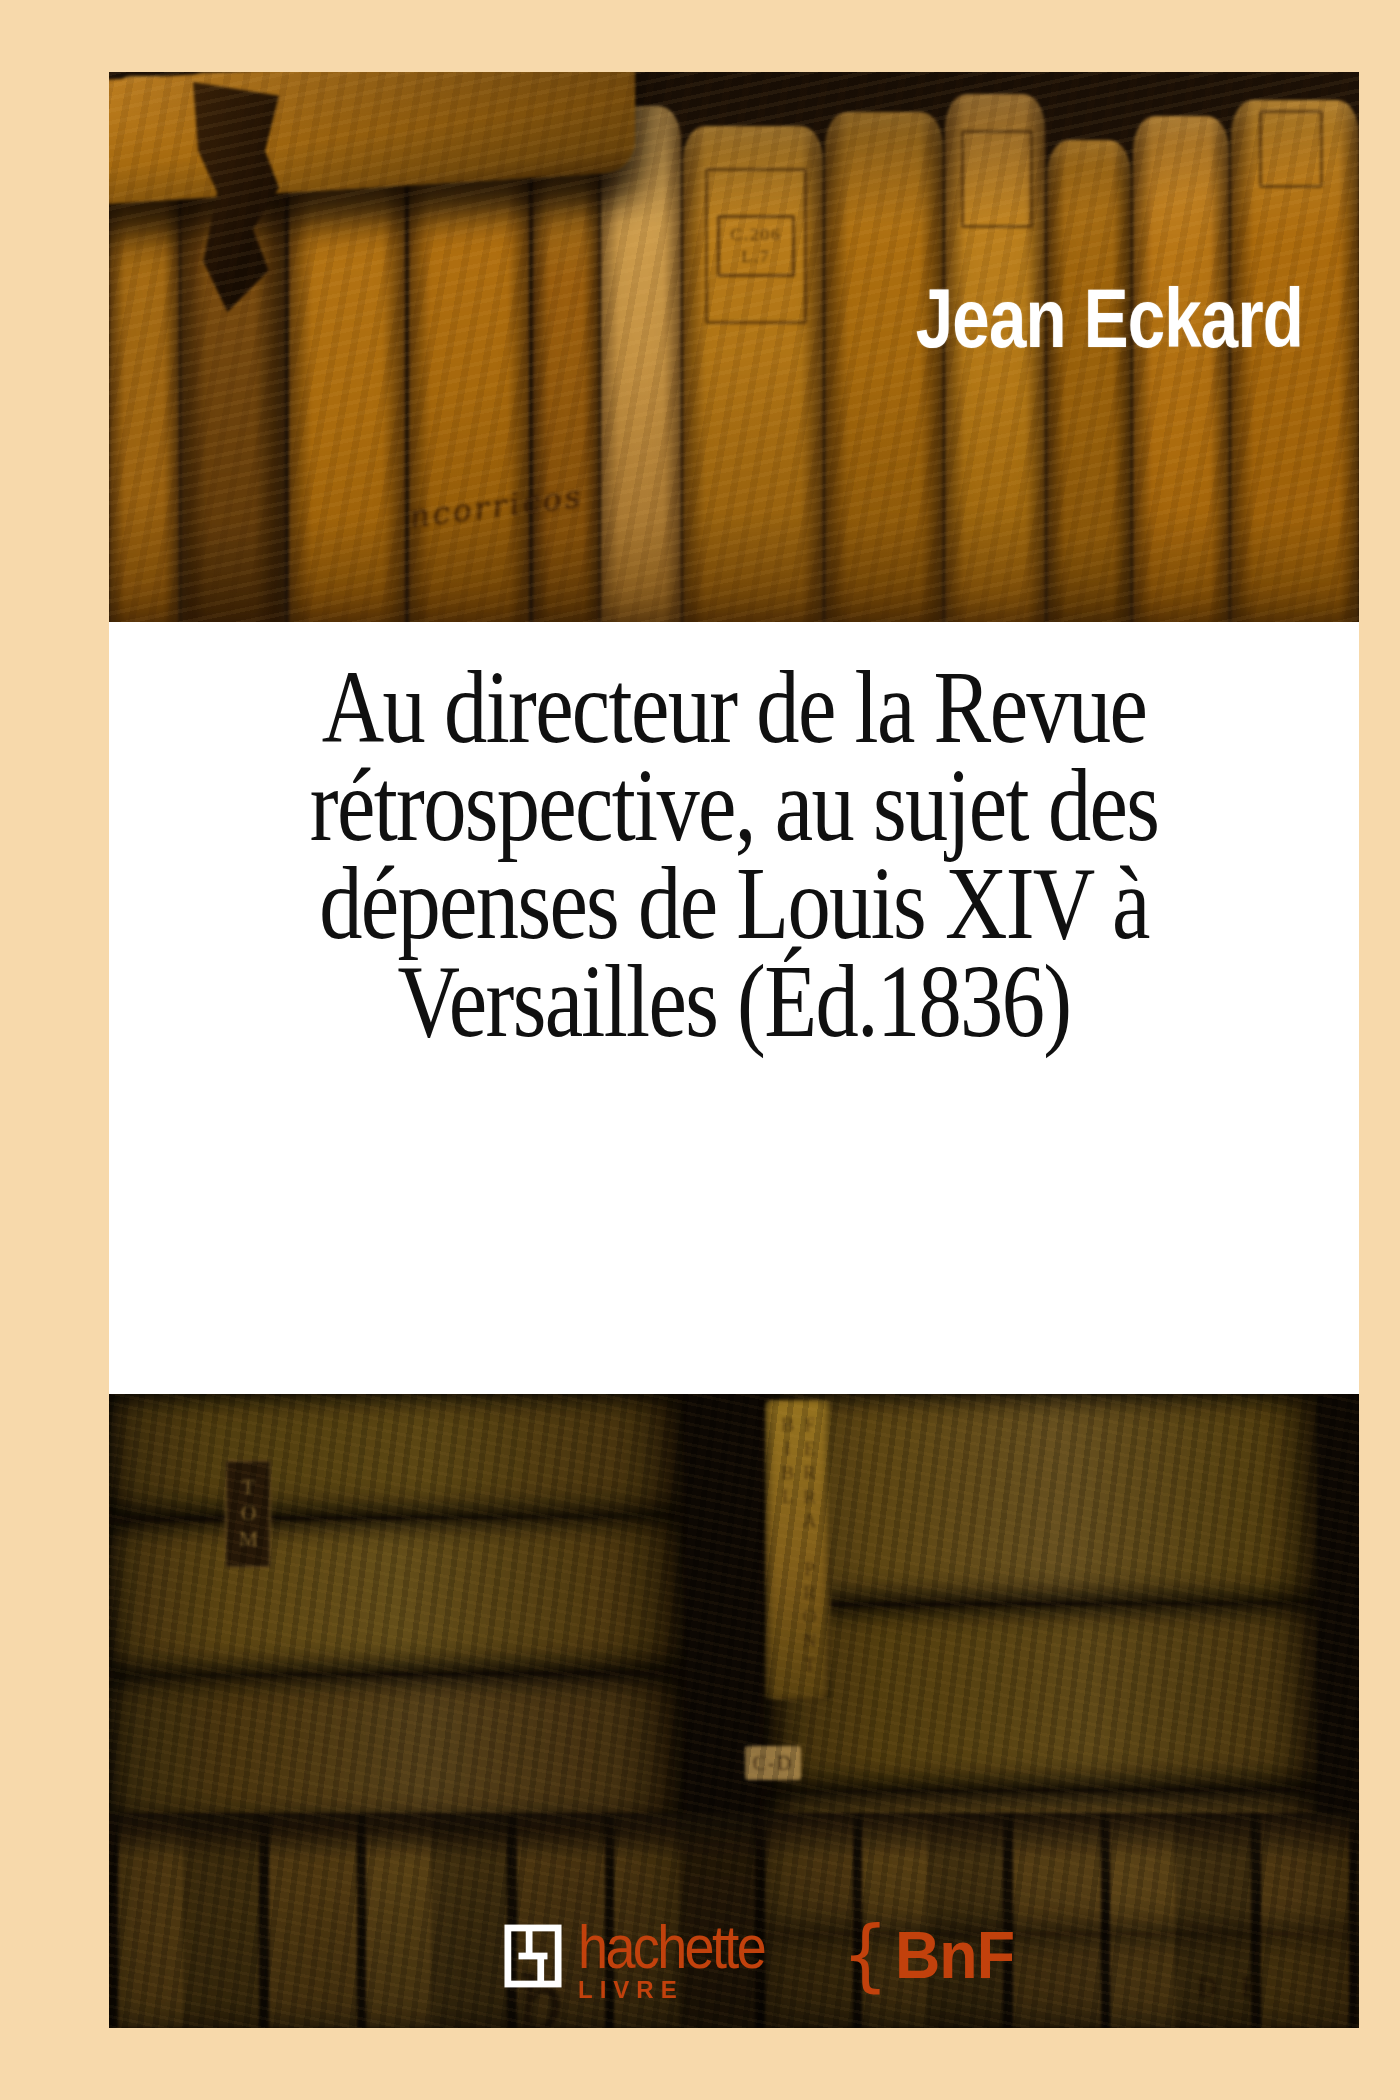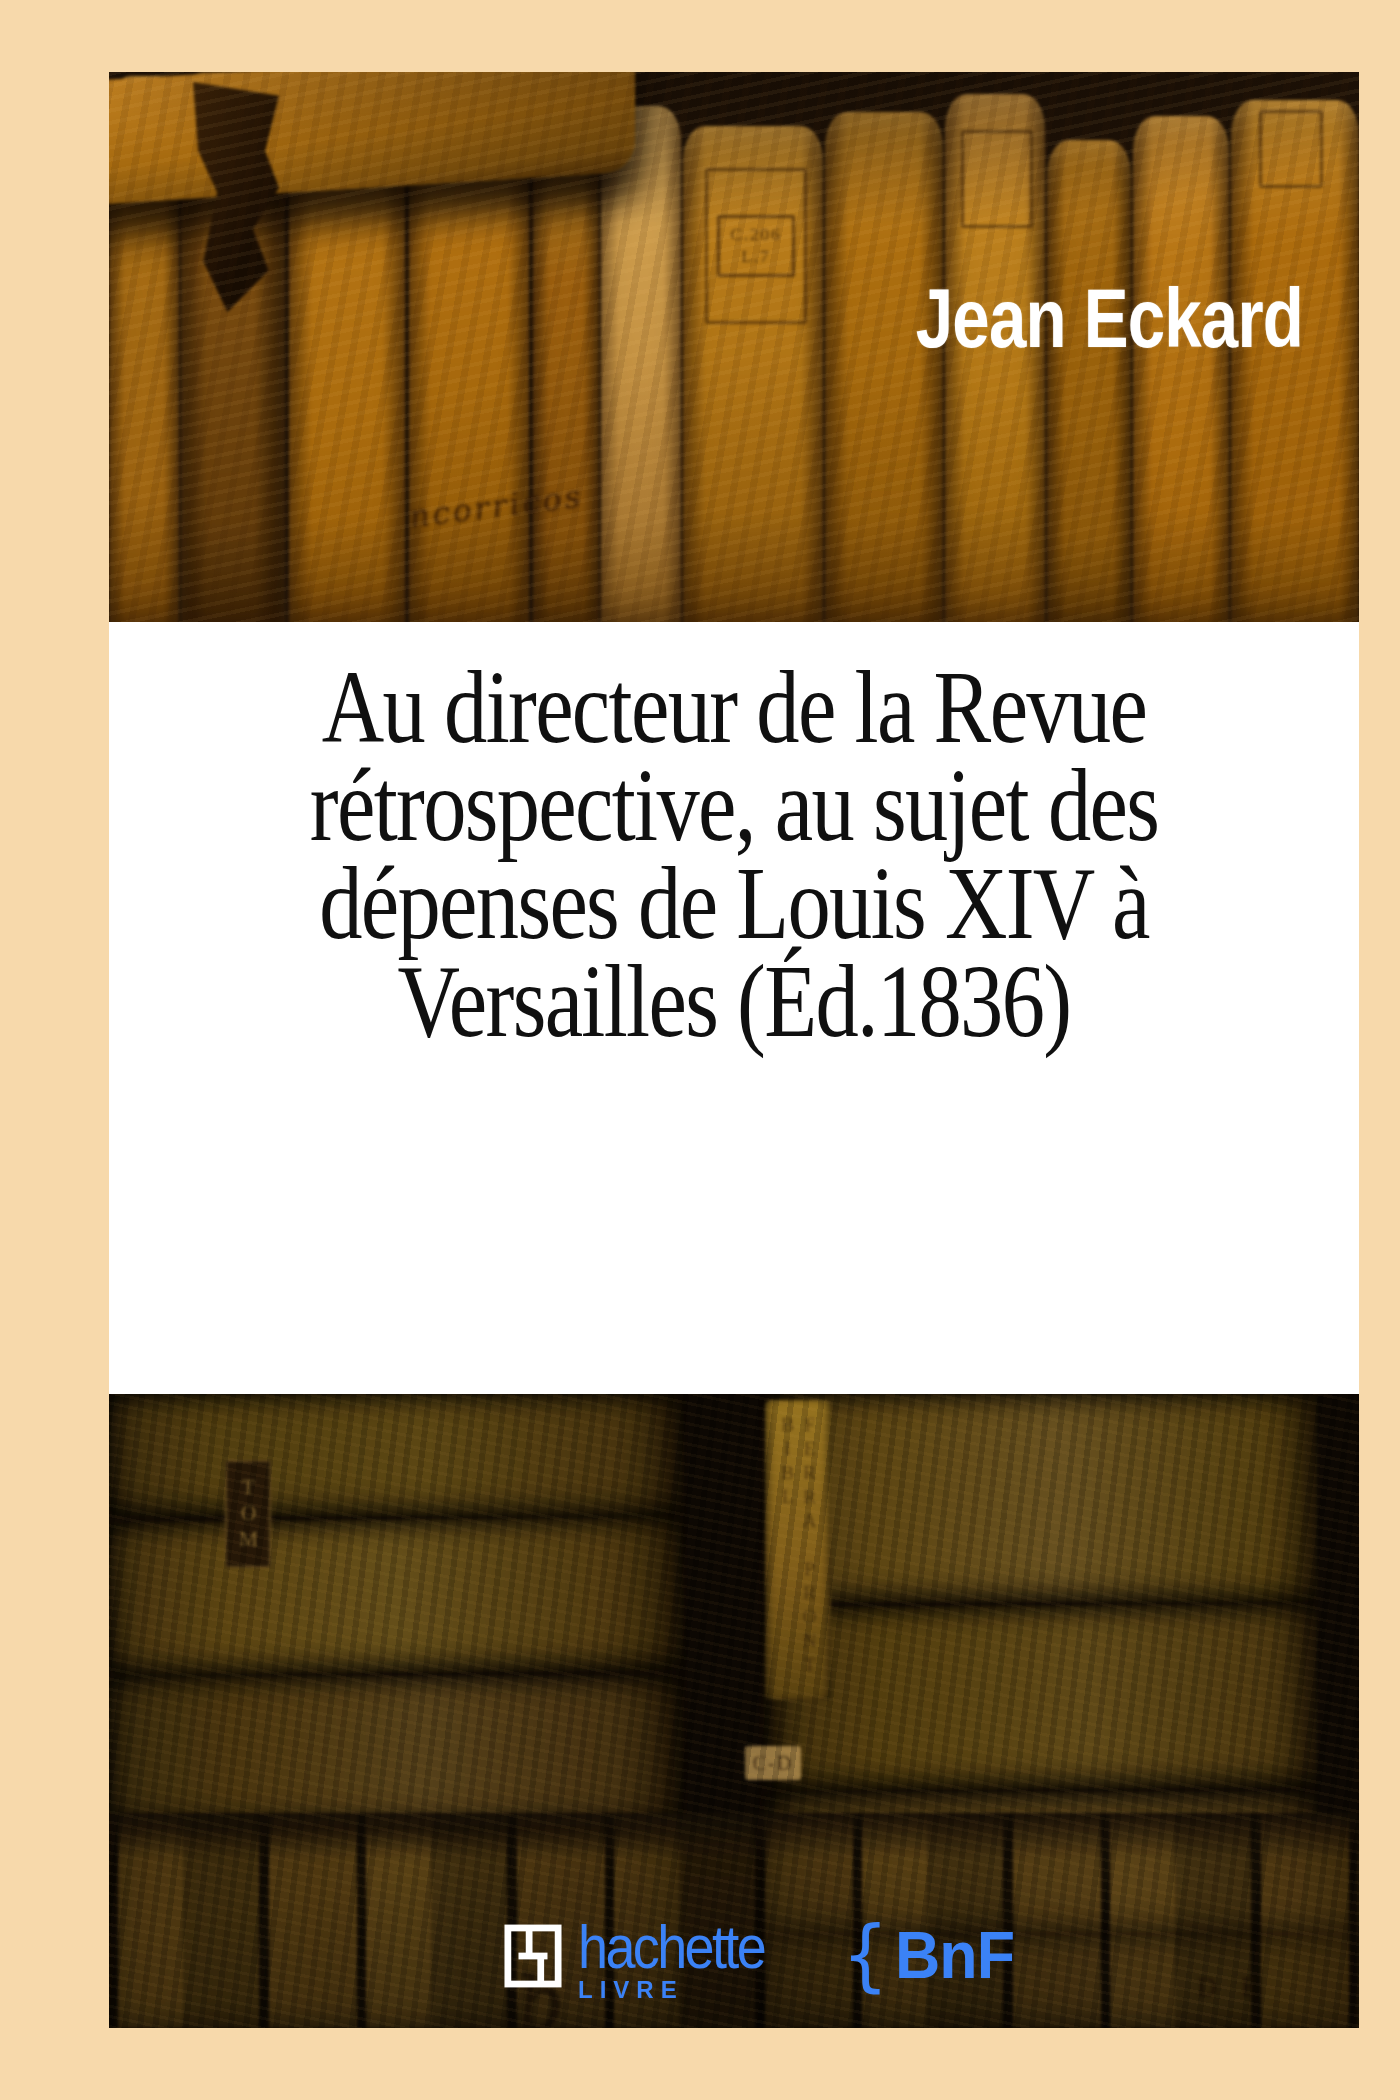--- a/index.html
+++ b/index.html
@@ -134,21 +134,21 @@
     text-shadow:0 0 3px rgba(28,17,5,.5);
   }
   .ghost-b{
     position:absolute;z-index:3;color:rgba(24,14,4,.5);
     font-family:"DejaVu Serif",serif;font-size:74px;font-style:italic;
     text-shadow:0 0 5px rgba(24,14,4,.6);transform:rotate(-4deg);
   }
   
   .logos{
     position:absolute;left:395px;top:524px;z-index:20;display:flex;align-items:flex-start;
-    color:#3b82f6;
+    color:#c2410c;
   }
   .hl-icon{width:58px;height:64px;margin-top:6px;}
   .hl-text{margin-left:16px;}
   .hl-name{
     font-size:62px;line-height:58px;letter-spacing:-3px;font-weight:400;
     transform:scaleX(.87);transform-origin:0 50%;
   }
   .hl-sub{
     font-size:24px;line-height:24px;letter-spacing:7px;margin-top:2px;font-weight:700;
   }

